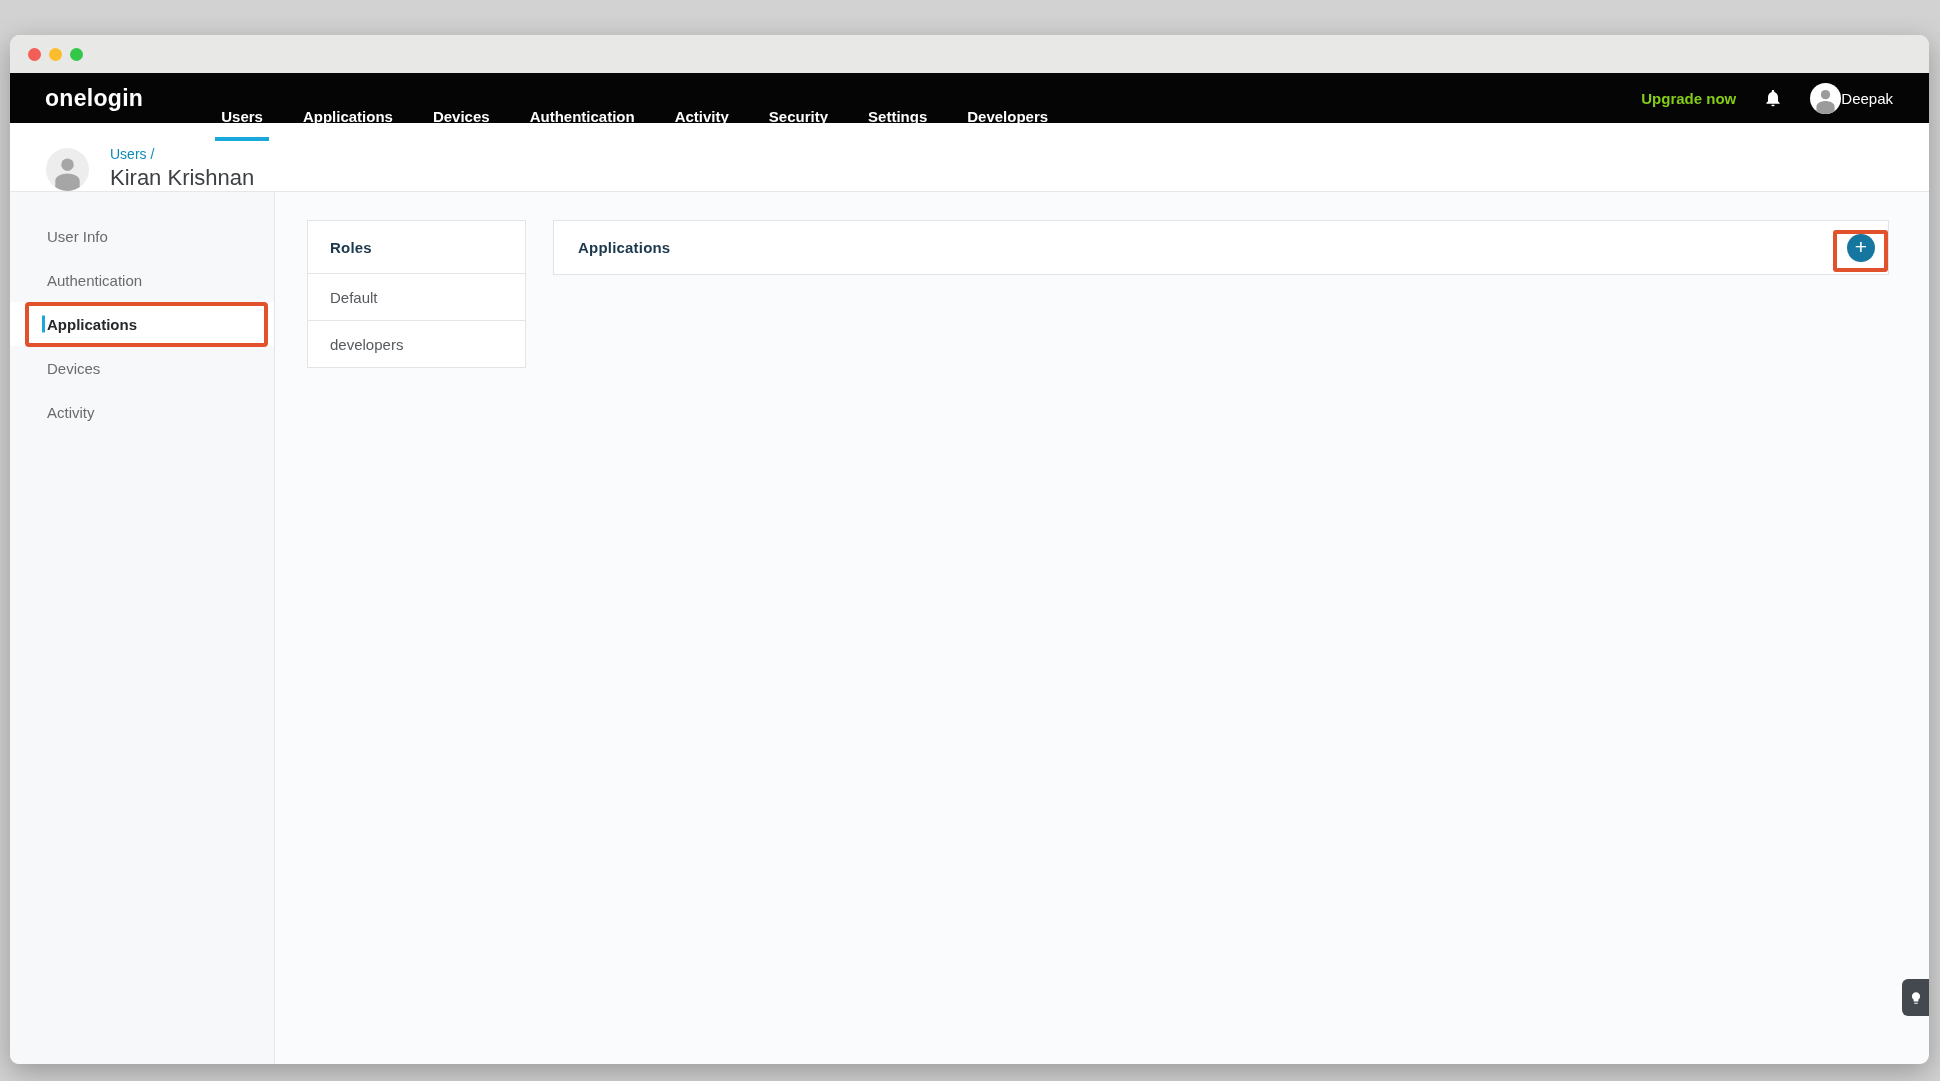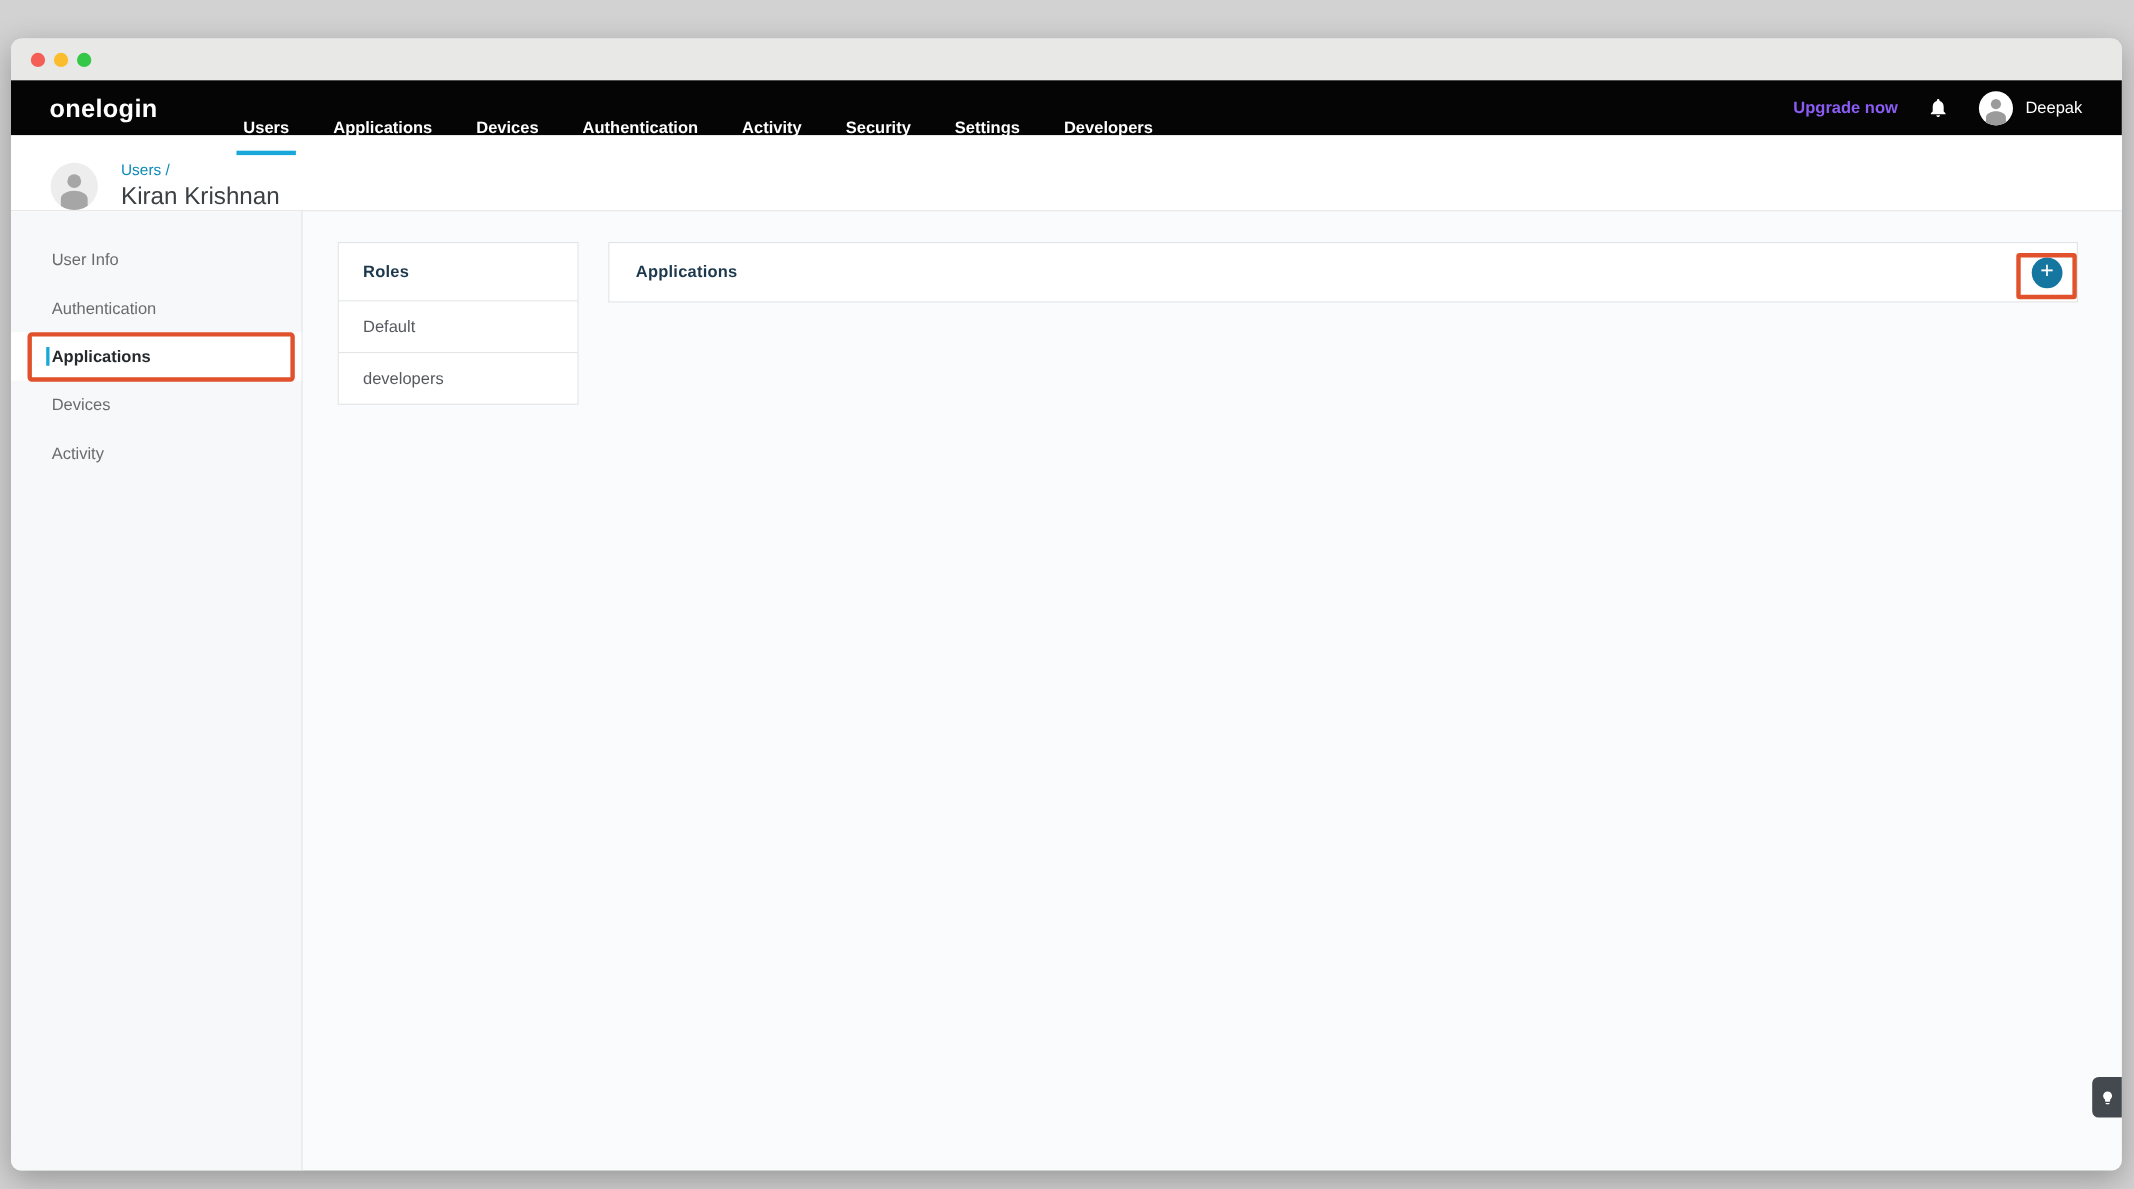--- a/index.html
+++ b/index.html
@@ -35,23 +35,23 @@
   .nav-item {
     position:relative; display:flex; align-items:center; height:50px;
     padding:0 20px; font-size:15px; font-weight:bold; color:#fff;
     text-decoration:none; cursor:pointer; white-space:nowrap;
   }
   .nav-item.active::after {
     content:""; position:absolute; left:14px; right:14px; bottom:0;
     height:4px; background:#18a8da;
   }
   .nav-right { margin-left:auto; display:flex; align-items:center; gap:27px; }
-  .upgrade { color:#8b5cf6; font-size:15px; font-weight:bold; text-decoration:none; cursor:pointer; }
+  .upgrade { color:#84cc16; font-size:15px; font-weight:bold; text-decoration:none; cursor:pointer; }
   .bell { width:20px; height:20px; display:inline-flex; cursor:pointer; }
-  .nav-user { display:flex; align-items:center; gap:11px; cursor:pointer; }
+  .nav-user { display:flex; align-items:center; cursor:pointer; }
   .avatar-circle {
     border-radius:50%; background:#fff; overflow:hidden;
     display:inline-flex; align-items:flex-end; justify-content:center;
   }
   .nav-avatar { width:31px; height:31px; }
   .nav-username { font-size:15px; color:#fff; }
   
   .page-header {
     height:69px; flex:0 0 69px; background:#fff; border-bottom:1px solid #e7e7e7;
     display:flex; align-items:flex-end; padding:0 32px 0 36px;

